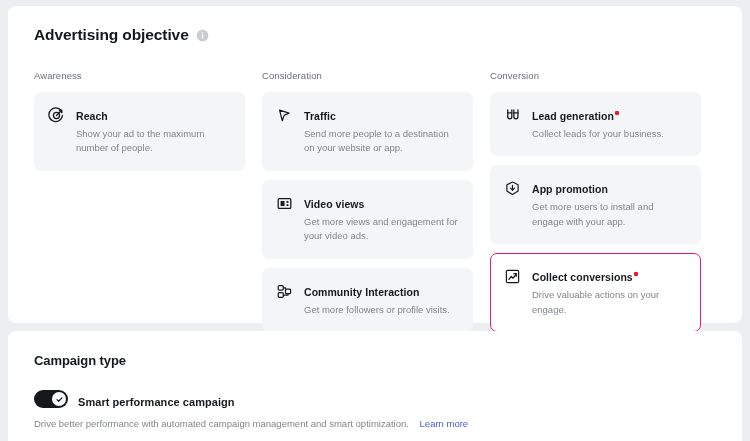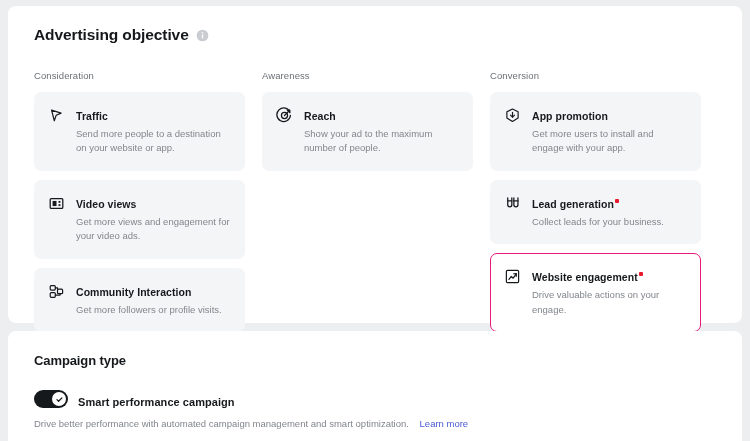--- a/index.html
+++ b/index.html
@@ -222,20 +222,39 @@
           <circle cx="8" cy="8" r="7.2" fill="currentColor"></circle>
           <rect x="7.2" y="6.6" width="1.6" height="5" rx="0.6" fill="#ffffff"></rect>
           <circle cx="8" cy="4.6" r="1" fill="#ffffff"></circle>
         </svg>
       </span>
     </div>
 
     <div class="columns">
 
       <div class="column">
+        <div class="column-label">Awareness</div>
+
+        <div class="card">
+          <span class="card-icon">
+            <svg viewBox="0 0 20 20" fill="none" stroke="currentColor" stroke-width="1.5" stroke-linecap="round" stroke-linejoin="round">
+              <path d="M16.5 6.2A8 8 0 1 0 17 10"></path>
+              <circle cx="10" cy="10" r="3.6"></circle>
+              <path d="M10 10 L16 4"></path>
+              <path d="M13.4 4.2 L16.2 3.8 L15.8 6.6"></path>
+            </svg>
+          </span>
+          <div class="card-body">
+            <span class="card-title">Reach</span>
+            <div class="card-desc">Show your ad to the maximum number of people.</div>
+          </div>
+        </div>
+      </div>
+
+      <div class="column">
         <div class="column-label">Consideration</div>
 
         <div class="card">
           <span class="card-icon">
             <svg viewBox="0 0 20 20" fill="none" stroke="currentColor" stroke-width="1.4" stroke-linecap="round" stroke-linejoin="round">
               <path d="M4.2 3.6 L15.4 7.2 L9.6 9.8 L7.4 16.2 Z"></path>
             </svg>
           </span>
           <div class="card-body">
             <span class="card-title">Traffic</span>
@@ -269,80 +288,61 @@
             </svg>
           </span>
           <div class="card-body">
             <span class="card-title">Community Interaction</span>
             <div class="card-desc">Get more followers or profile visits.</div>
           </div>
         </div>
       </div>
 
       <div class="column">
-        <div class="column-label">Awareness</div>
-
-        <div class="card">
-          <span class="card-icon">
-            <svg viewBox="0 0 20 20" fill="none" stroke="currentColor" stroke-width="1.5" stroke-linecap="round" stroke-linejoin="round">
-              <path d="M16.5 6.2A8 8 0 1 0 17 10"></path>
-              <circle cx="10" cy="10" r="3.6"></circle>
-              <path d="M10 10 L16 4"></path>
-              <path d="M13.4 4.2 L16.2 3.8 L15.8 6.6"></path>
-            </svg>
-          </span>
-          <div class="card-body">
-            <span class="card-title">Reach</span>
-            <div class="card-desc">Show your ad to the maximum number of people.</div>
-          </div>
-        </div>
-      </div>
-
-      <div class="column">
         <div class="column-label">Conversion</div>
-
-        <div class="card">
-          <span class="card-icon">
-            <svg viewBox="0 0 20 20" fill="none" stroke="currentColor" stroke-width="1.4" stroke-linecap="round" stroke-linejoin="round">
-              <path d="M10 2.4 L16.6 5.6 L16.6 13 L10 17 L3.4 13 L3.4 5.6 Z"></path>
-              <path d="M10 6.4 L10 12"></path>
-              <path d="M7.6 9.6 L10 12 L12.4 9.6"></path>
-            </svg>
-          </span>
-          <div class="card-body">
-            <span class="card-title">App promotion</span>
-            <div class="card-desc">Get more users to install and engage with your app.</div>
-          </div>
-        </div>
 
         <div class="card">
           <span class="card-icon">
             <svg viewBox="0 0 20 20" fill="none" stroke="currentColor" stroke-width="1.5" stroke-linecap="round" stroke-linejoin="round">
               <path d="M4.4 3.4 L4.4 11.6 A2.4 2.4 0 0 0 9.2 11.6 L9.2 3.4"></path>
               <path d="M11.6 3.4 L11.6 11.6 A2.4 2.4 0 0 0 16.4 11.6 L16.4 3.4"></path>
               <path d="M4.4 7 L9.2 7"></path>
               <path d="M11.6 7 L16.4 7"></path>
             </svg>
           </span>
           <div class="card-body">
             <span class="card-title"><span>Lead generation</span><span class="req-dot"></span></span>
             <div class="card-desc">Collect leads for your business.</div>
           </div>
         </div>
 
+        <div class="card">
+          <span class="card-icon">
+            <svg viewBox="0 0 20 20" fill="none" stroke="currentColor" stroke-width="1.4" stroke-linecap="round" stroke-linejoin="round">
+              <path d="M10 2.4 L16.6 5.6 L16.6 13 L10 17 L3.4 13 L3.4 5.6 Z"></path>
+              <path d="M10 6.4 L10 12"></path>
+              <path d="M7.6 9.6 L10 12 L12.4 9.6"></path>
+            </svg>
+          </span>
+          <div class="card-body">
+            <span class="card-title">App promotion</span>
+            <div class="card-desc">Get more users to install and engage with your app.</div>
+          </div>
+        </div>
+
         <div class="card selected">
           <span class="card-icon">
             <svg viewBox="0 0 20 20" fill="none" stroke="currentColor" stroke-width="1.4" stroke-linejoin="round" stroke-linecap="round">
               <rect x="2.8" y="2.8" width="14.4" height="14.4" rx="1.4"></rect>
               <path d="M5.8 13.4 L8.6 10 L10.8 12 L14.2 7.2"></path>
               <path d="M11.4 6.8 L14.6 6.6 L14.4 9.8"></path>
             </svg>
           </span>
           <div class="card-body">
-            <span class="card-title"><span>Website engagement</span><span class="req-dot"></span></span>
+            <span class="card-title"><span>Collect conversions</span><span class="req-dot"></span></span>
             <div class="card-desc">Drive valuable actions on your engage.</div>
           </div>
         </div>
       </div>
 
     </div>
   </div>
 
   <div class="panel panel-campaign">
     <div class="campaign-title">Campaign type</div>

